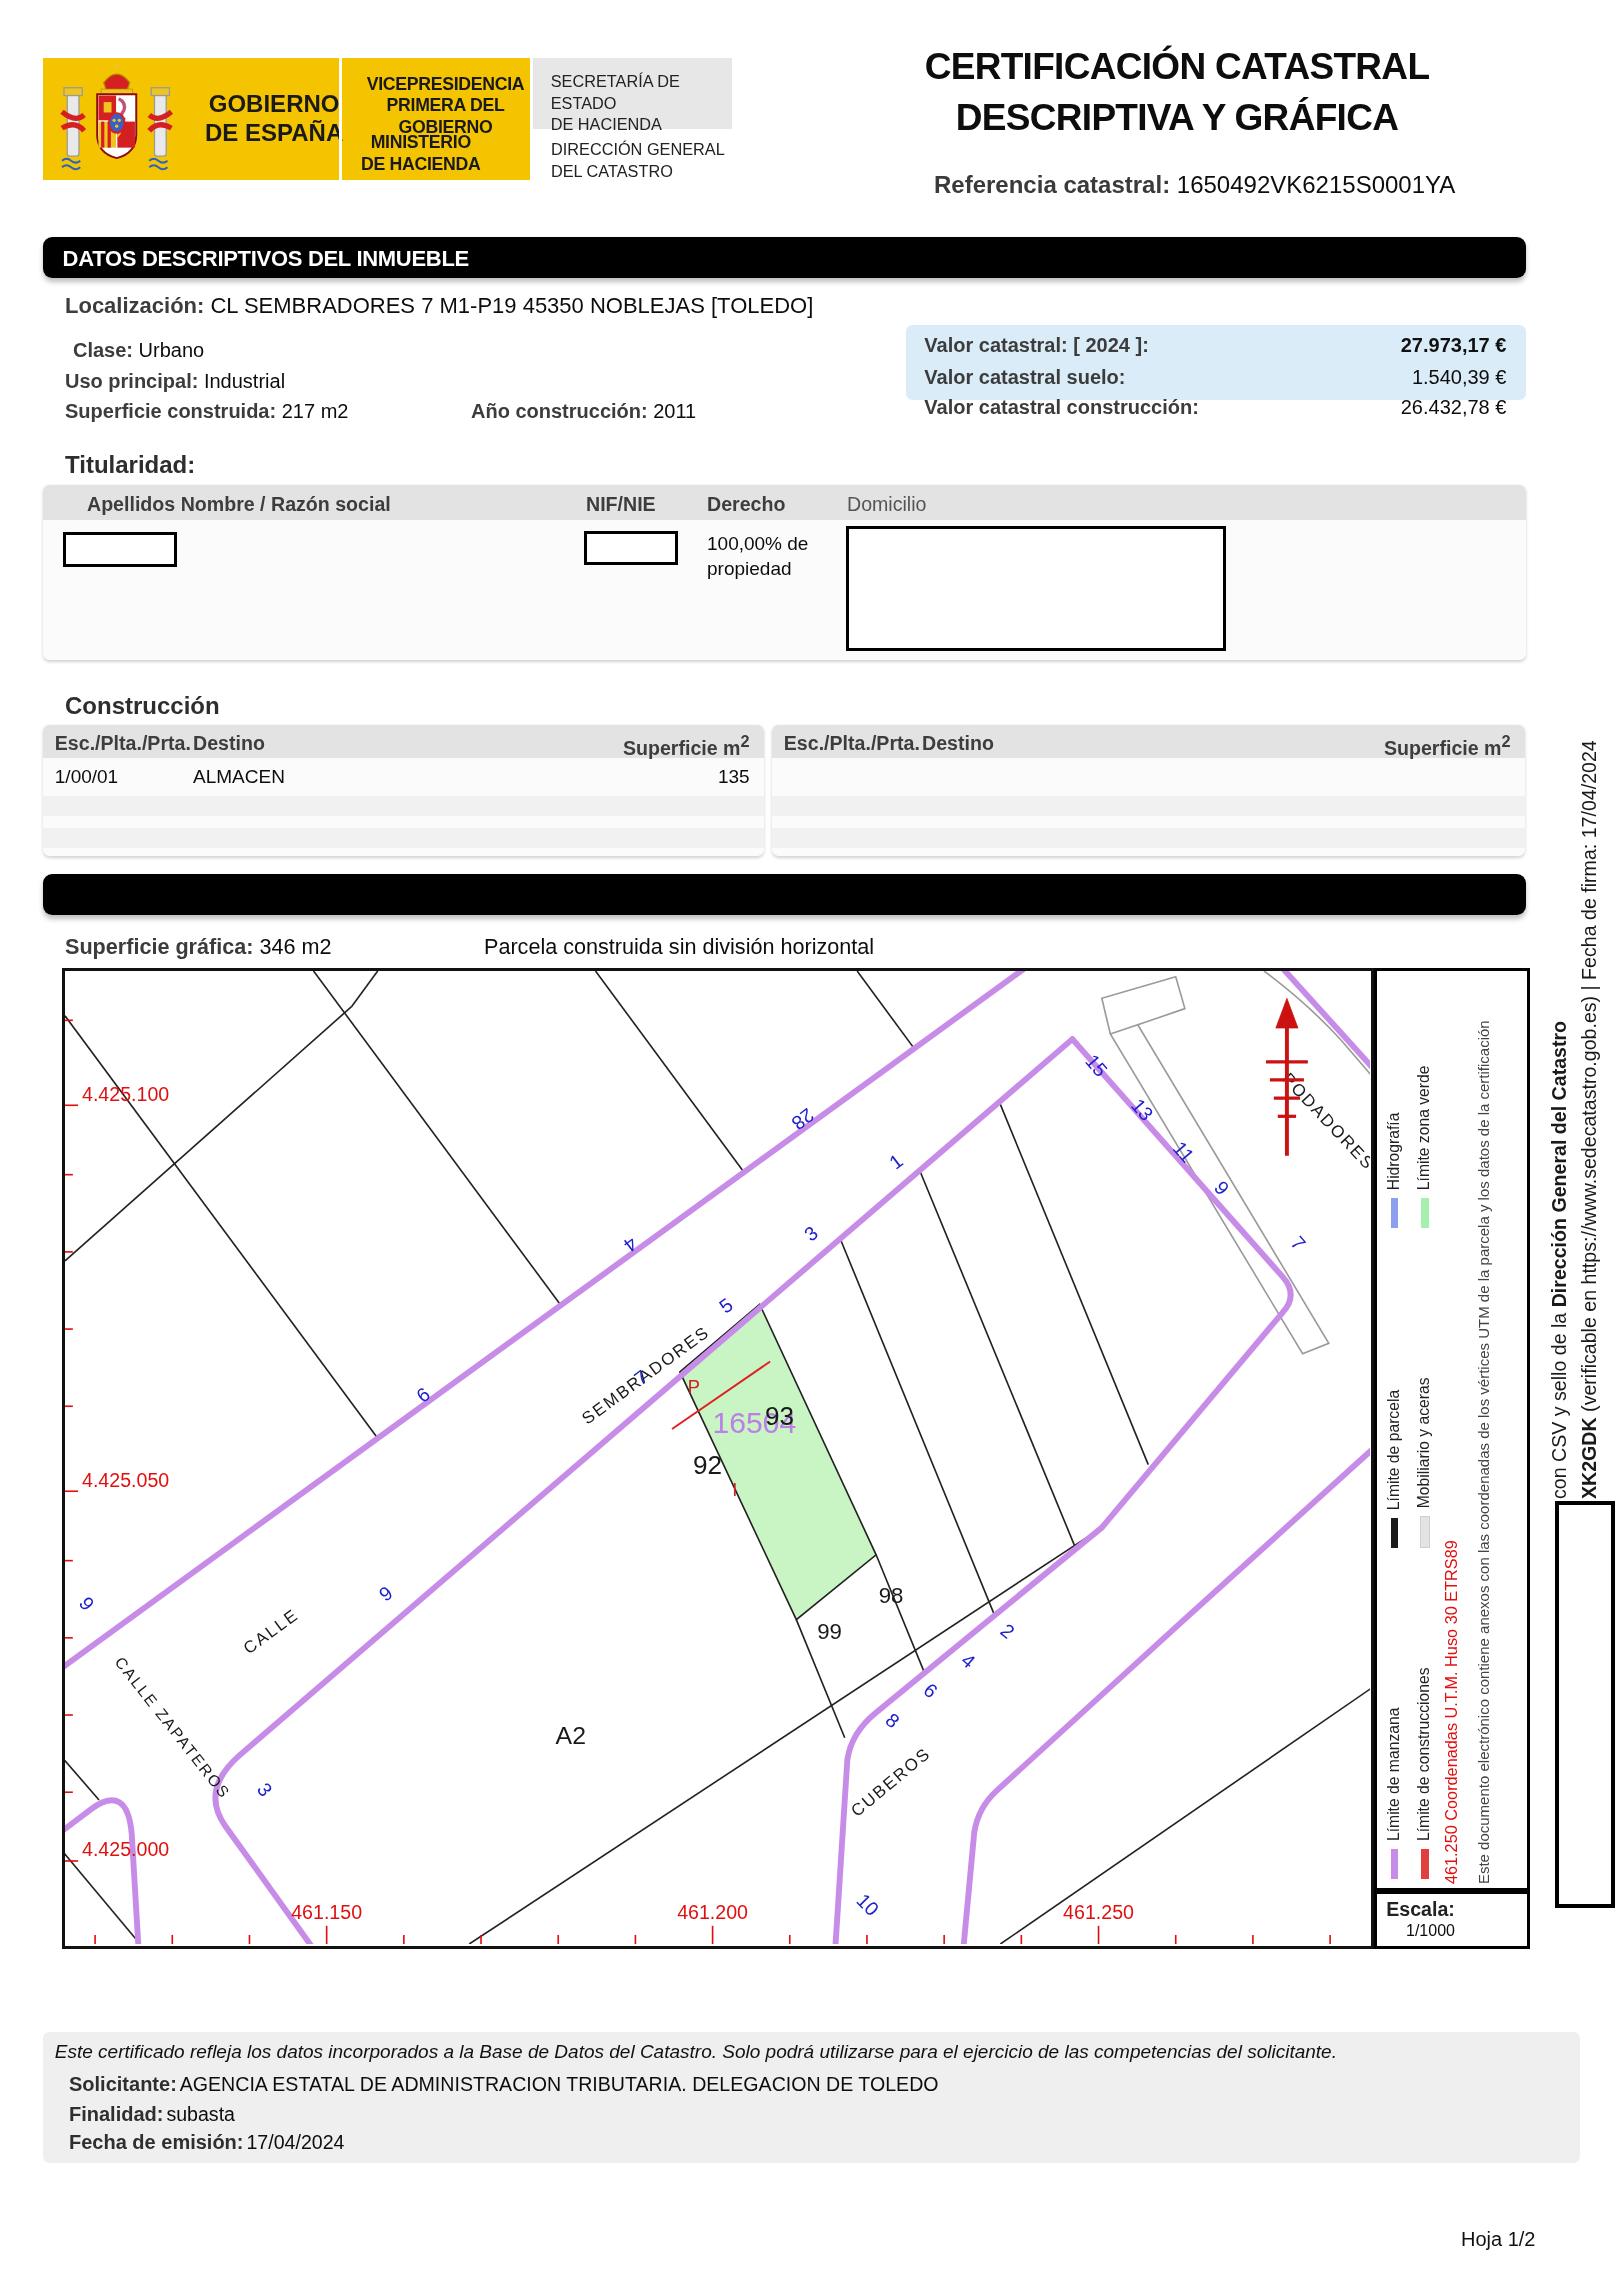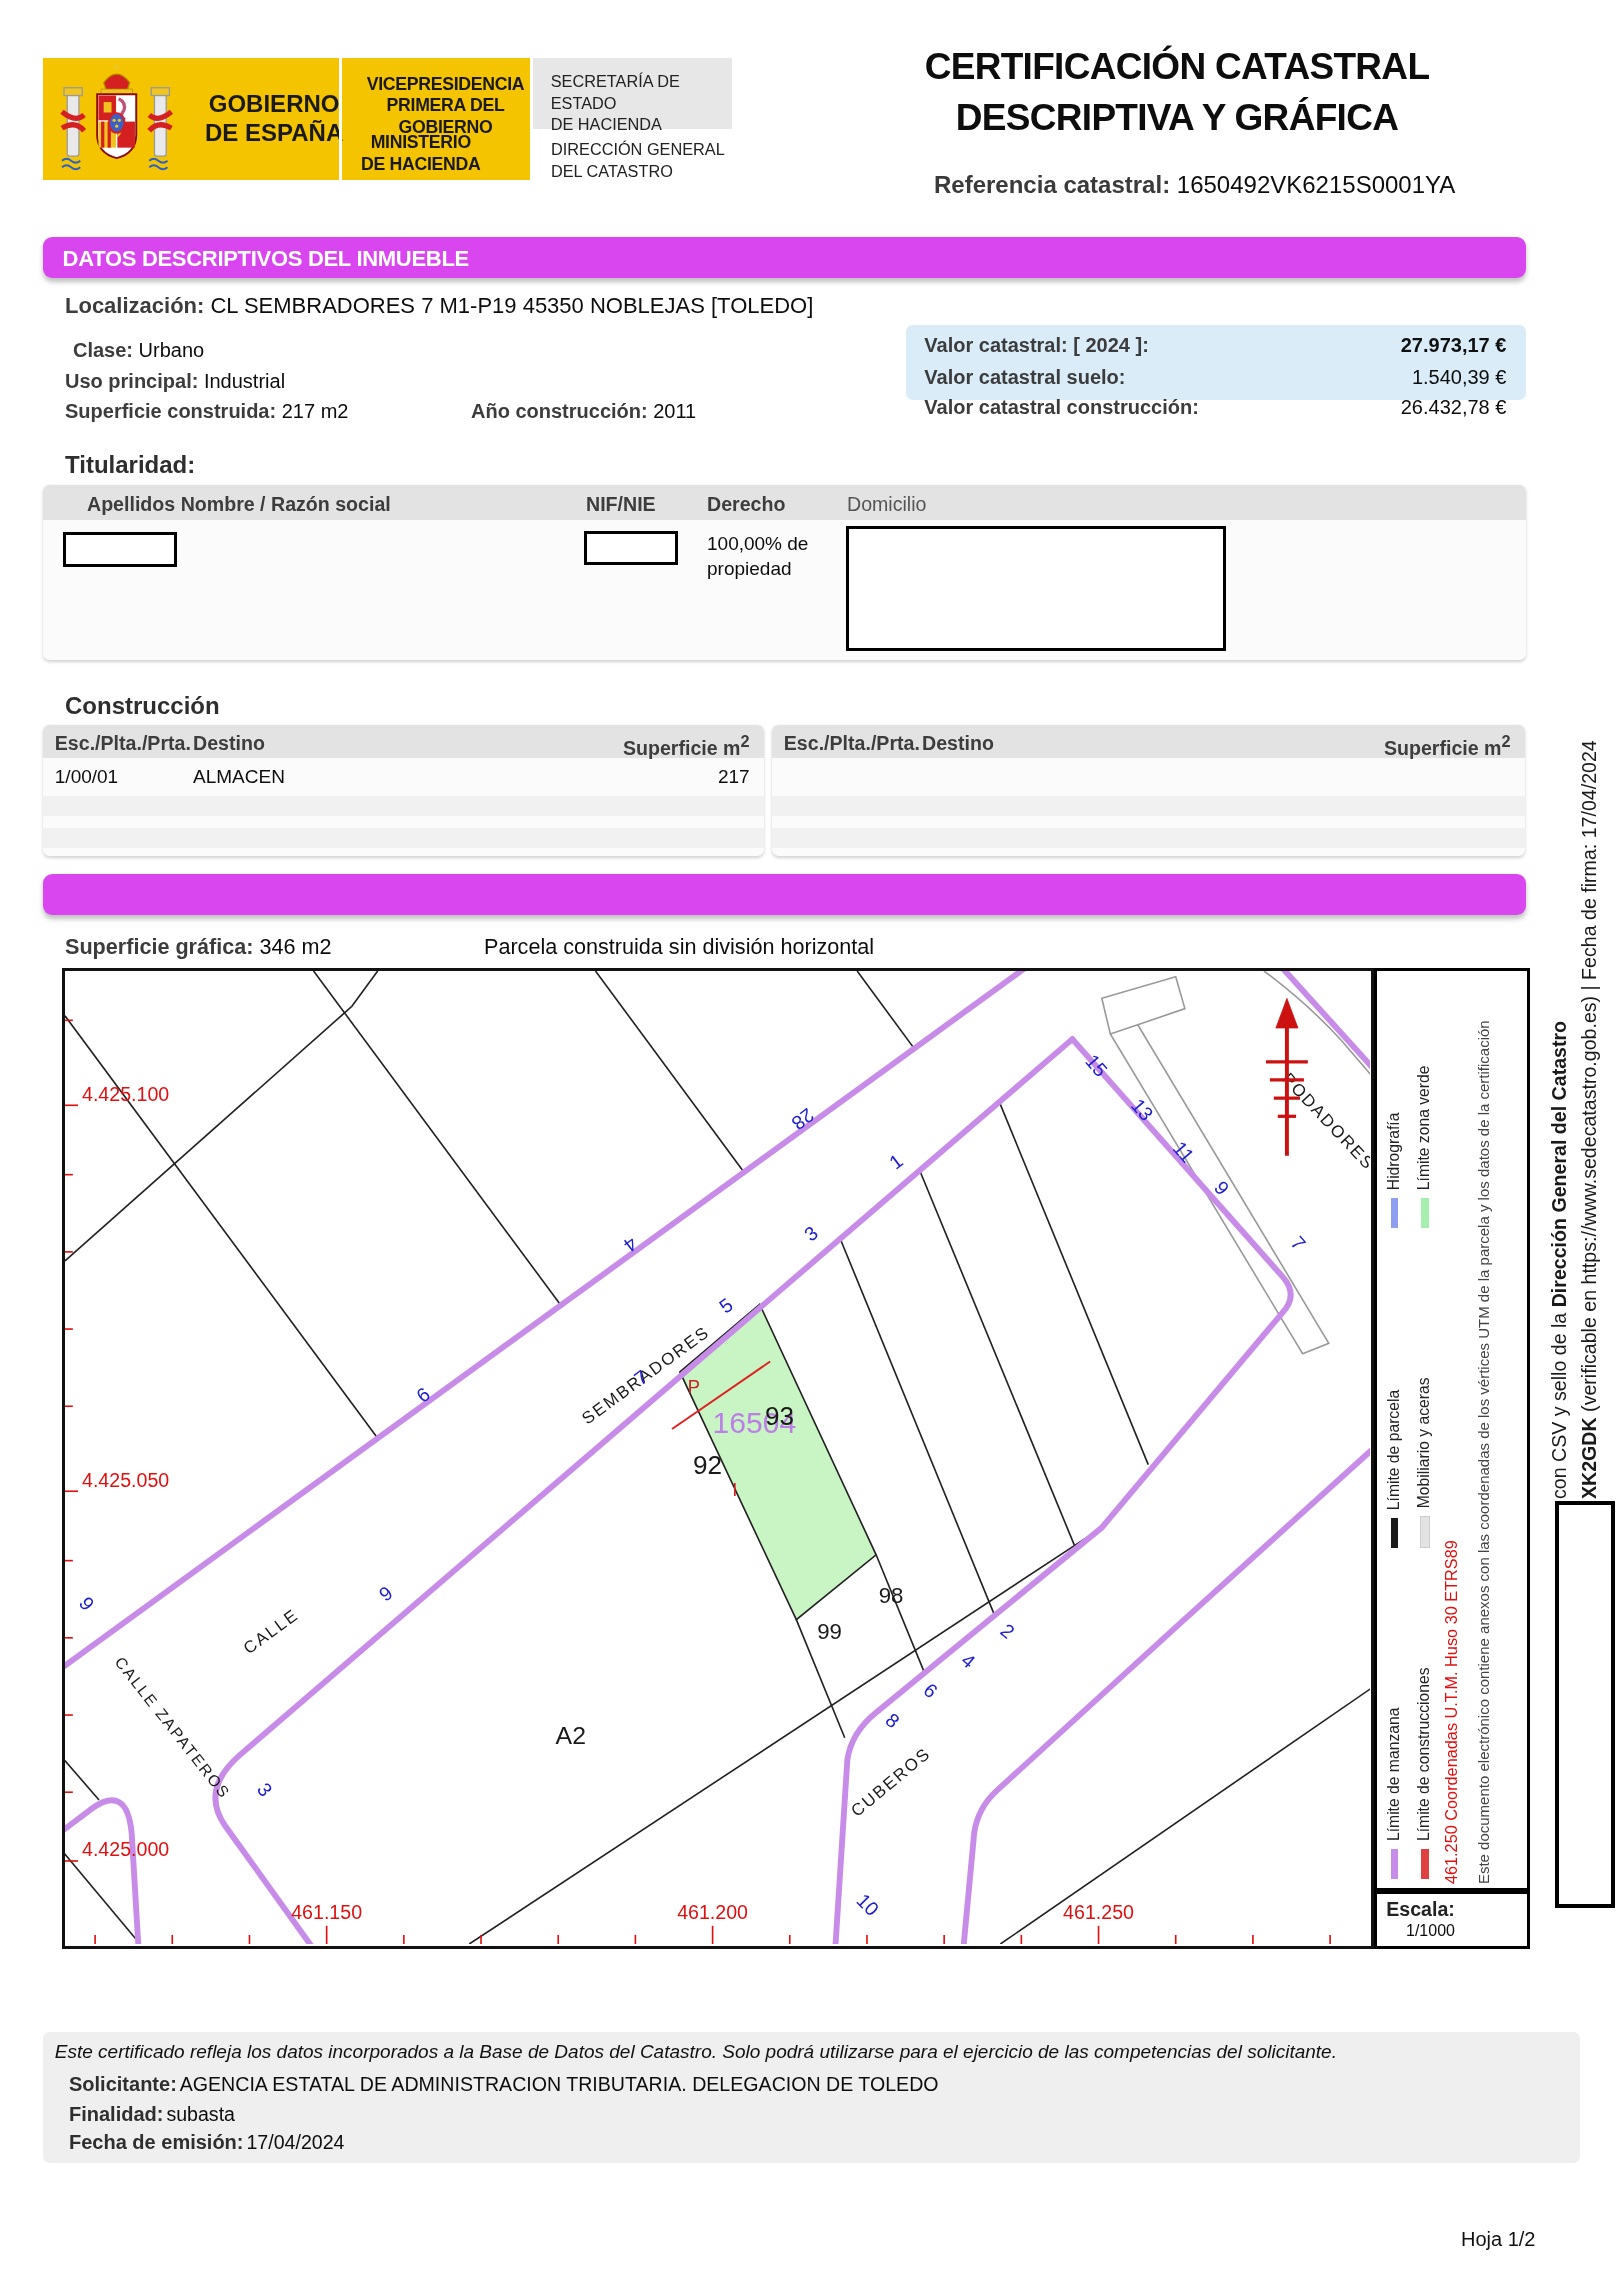--- a/index.html
+++ b/index.html
@@ -10,21 +10,21 @@
   .logo-yellow{background:#f5c400;text-align:center;}
   .logo-divider{background:#ffffff;}
   .gob-text{font-weight:bold;font-size:24px;line-height:29px;color:#1a1a1a;}
   .min-text{font-weight:600;font-size:17.7px;line-height:21.6px;color:#1a1a1a;letter-spacing:-0.3px;}
   .sec-box{background:#e7e7e7;}
   .sec-text{font-size:16.3px;line-height:21.6px;color:#222;font-weight:500;}
   .doc-title{font-weight:bold;font-size:37px;line-height:51px;color:#0d0d0d;text-align:center;letter-spacing:-0.7px;}
   .ref-line{font-size:24px;color:#0d0d0d;}
   .ref-label{font-weight:bold;color:#3a3a3a;}
   
-  .bluebar{background:#d946ef;border-radius:9.2px;box-shadow:0 3.3px 5.2px rgba(0,0,0,0.25);}
+  .bluebar{background:#000000;border-radius:9.2px;box-shadow:0 3.3px 5.2px rgba(0,0,0,0.25);}
   .bluebar-title{color:#ffffff;font-weight:bold;font-size:22px;padding:9.2px 0 0 19.6px;letter-spacing:-0.3px;}
   
   .lbl{font-weight:bold;color:#3c3c3c;}
   .val{color:#0d0d0d;}
   .f34{font-size:22px;} .f31{font-size:20px;} .f29{font-size:19px;}
   .valor-box{background:#d9ecf8;border-radius:6.5px;}
   .valor-row{position:absolute;left:18.3px;right:19.6px;font-size:20px;}
   .valor-val{position:absolute;right:0;top:0;text-align:right;}
   
   .tbl{background:#fbfbfb;border-radius:6.5px;box-shadow:0 1.3px 3.3px rgba(0,0,0,0.18);}
@@ -195,21 +195,21 @@
   <div class="abs lbl" style="left:65px;top:692px;font-size:24px;color:#2e2e2e;">Construcción</div>
 
   <div class="abs tbl" style="left:43px;top:725px;width:721px;height:131px;">
     <div class="tbl-head" style="height:33px;">
       <div class="h" style="left:11.8px;top:6.5px;">Esc./Plta./Prta.</div>
       <div class="h" style="left:150px;top:6.5px;">Destino</div>
       <div class="h" style="right:14.4px;top:6.5px;"><span>Superficie m</span><sup>2</sup></div>
     </div>
     <div class="abs f29 val" style="left:11.8px;top:41px;">1/00/01</div>
     <div class="abs f29 val" style="left:150px;top:41px;">ALMACEN</div>
-    <div class="abs f29 val" style="right:14.4px;top:41px;">217</div>
+    <div class="abs f29 val" style="right:14.4px;top:41px;">135</div>
     <div class="stripe" style="top:71px;height:19.6px;"></div>
     <div class="stripe" style="top:103px;height:19.6px;"></div>
   </div>
   <div class="abs tbl" style="left:772px;top:725px;width:753px;height:131px;">
     <div class="tbl-head" style="height:33px;">
       <div class="h" style="left:11.8px;top:6.5px;">Esc./Plta./Prta.</div>
       <div class="h" style="left:150px;top:6.5px;">Destino</div>
       <div class="h" style="right:14.4px;top:6.5px;"><span>Superficie m</span><sup>2</sup></div>
     </div>
     <div class="stripe" style="top:71px;height:19.6px;"></div>

